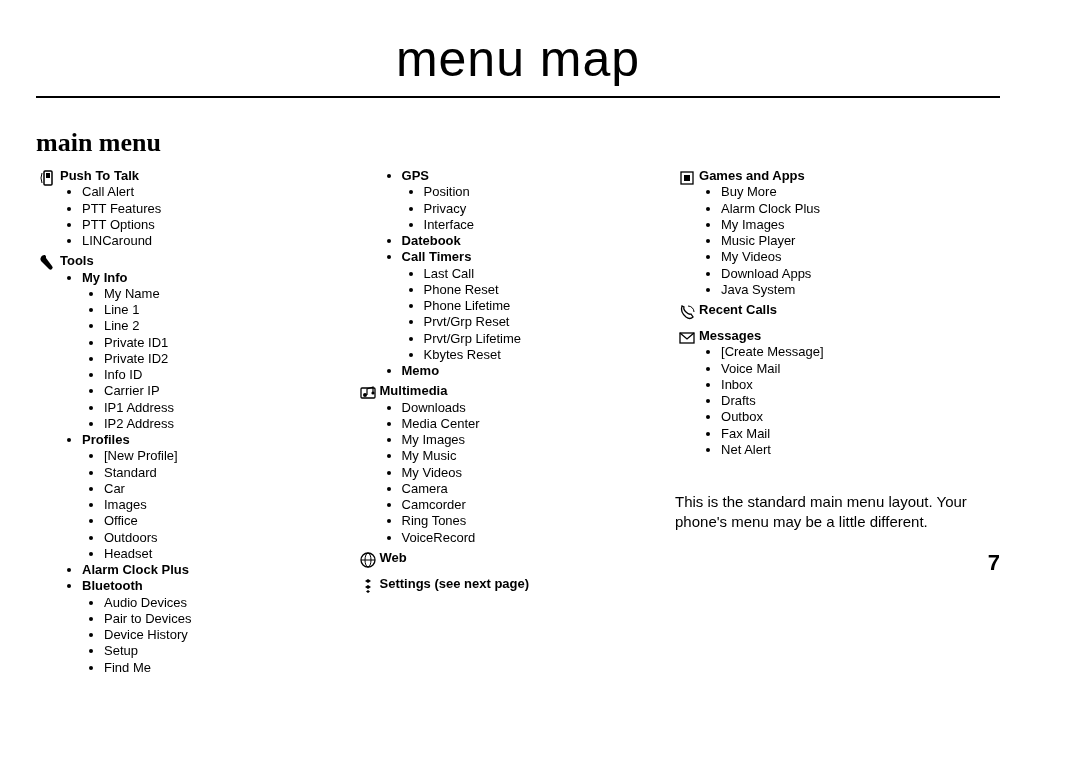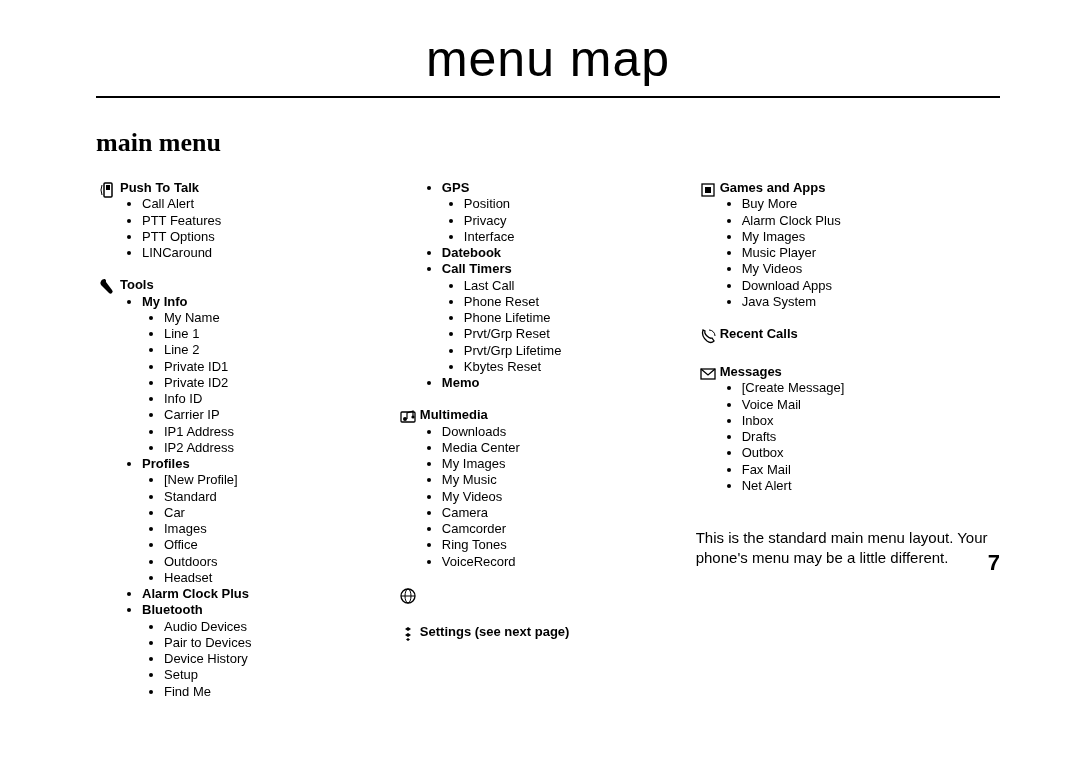--- a/index.html
+++ b/index.html
@@ -9,21 +9,21 @@
     height: 766px;
     background: #fff;
     font-family: Arial, Helvetica, sans-serif;
     color: #000;
   }
   .page {
     position: relative;
     width: 1080px;
     height: 598px;
     box-sizing: border-box;
-    padding: 30px 80px 30px 96px;
+    padding: 30px 80px 30px 36px;
   }
   .title {
     font-size: 50px;
     font-weight: normal;
     letter-spacing: 1px;
     text-align: center;
     margin: 0 0 8px 0;
   }
   .title-rule {
     border: none;
@@ -45,21 +45,21 @@
   .col {
     flex: 1 1 0;
     font-size: 13px;
     line-height: 1.25;
   }
   .col3 { flex: 1.05 1 0; }
   .cat {
     display: flex;
     flex-direction: row;
     align-items: flex-start;
-    margin-top: 16px;
+    margin-top: 4px;
   }
   .cat-icon {
     width: 24px;
     flex: 0 0 24px;
     text-align: center;
     font-size: 16px;
     line-height: 1;
     padding-top: 1px;
   }
   .cat-body {
@@ -237,20 +237,23 @@
       </div>
 
       <div class="cat">
         <div class="cat-icon">
           <svg width="18" height="18" viewBox="0 0 18 18">
               <circle cx="9" cy="9" r="7" fill="none" stroke="#000" stroke-width="1.3"></circle>
               <ellipse cx="9" cy="9" rx="3" ry="7" fill="none" stroke="#000" stroke-width="1"></ellipse>
               <line x1="2" y1="9" x2="16" y2="9" stroke="#000"></line>
             </svg>
         </div>
+        <div class="cat-body">
+          <div class="cat-label">Web</div>
+        </div>
       </div>
 
       <div class="cat">
         <div class="cat-icon">
           <svg width="18" height="18" viewBox="0 0 18 18">
               <path d="M9 2 L12 4 L9 6 L6 4 Z M9 8 L12 10 L9 12 L6 10 Z M9 13 L11 14.5 L9 16 L7 14.5 Z" fill="#000"></path>
             </svg>
         </div>
         <div class="cat-body">
           <div class="cat-label">Settings (see next page)</div>

